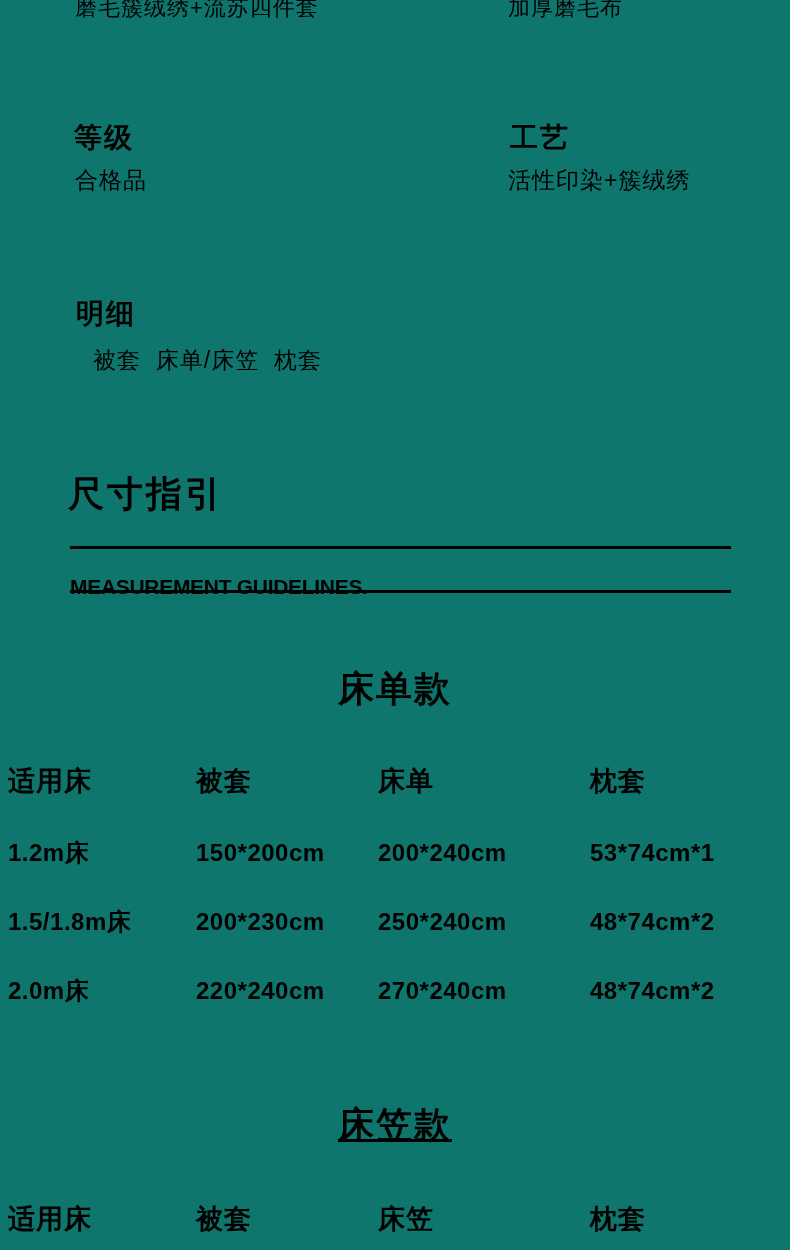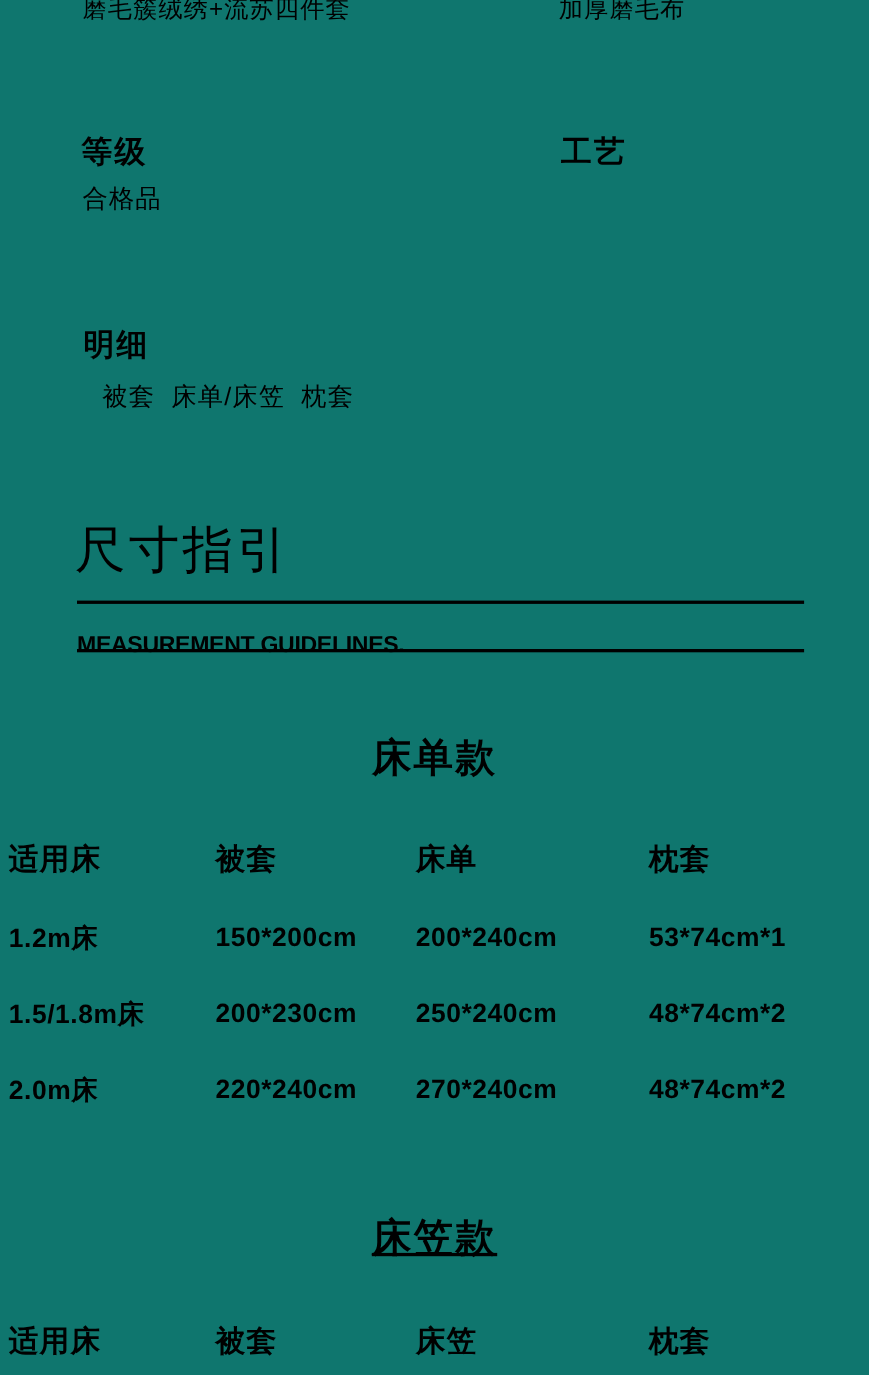--- a/index.html
+++ b/index.html
@@ -14,21 +14,21 @@
     overflow: hidden;
   }
   .abs { position: absolute; line-height: 1; white-space: pre; }
 
   
   .spec-value   { font-size: 22px; font-weight: 500; letter-spacing: 1px; }
   .spec-label   { font-size: 28px; font-weight: 800; letter-spacing: 2px; }
   .spec-detail  { font-size: 23px; font-weight: 500; letter-spacing: 1px; }
 
   
-  .guide-title  { font-size: 46px; font-weight: 400; letter-spacing: 3px; }
+  .guide-title  { font-size: 36px; font-weight: 700; letter-spacing: 3px; }
   .rule { position: absolute; left: 70px; width: 661px; height: 3px; background: #000; }
   .guide-sub    { font-size: 21px; font-weight: 800; letter-spacing: -0.3px; }
 
   
   .table-title  { left: 0; width: 790px; text-align: center; font-size: 36px; font-weight: 800; letter-spacing: 2px; }
   .t-row {
     position: absolute;
     left: 8px;
     width: 764px;
     display: grid;
@@ -43,20 +43,21 @@
 <body>
 
 <div class="page">
 
   <div class="abs spec-value" style="left:75px; top:-3px;">磨毛簇绒绣+流苏四件套</div>
   <div class="abs spec-value" style="left:508px; top:-3px;">加厚磨毛布</div>
 
   <div class="abs spec-label" style="left:74px; top:124px;">等级</div>
   <div class="abs spec-label" style="left:510px; top:124px;">工艺</div>
   <div class="abs spec-detail" style="left:75px; top:169px;">合格品</div>
+  <div class="abs spec-detail" style="left:508px; top:169px;">活性印染+簇绒绣</div>
 
   <div class="abs spec-label" style="left:76px; top:300px;">明细</div>
   <div class="abs spec-detail" style="left:93px; top:349px;">被套  床单/床笠  枕套</div>
 
   <div class="abs guide-title" style="left:68px; top:476px;">尺寸指引</div>
   <div class="rule" style="top:546px;"></div>
   <div class="abs guide-sub" style="left:70px; top:561px;margin-top:15px;">MEASUREMENT GUIDELINES.</div>
   <div class="rule" style="top:590px;"></div>
 
   <div class="abs table-title" style="top:671px;">床单款</div>

